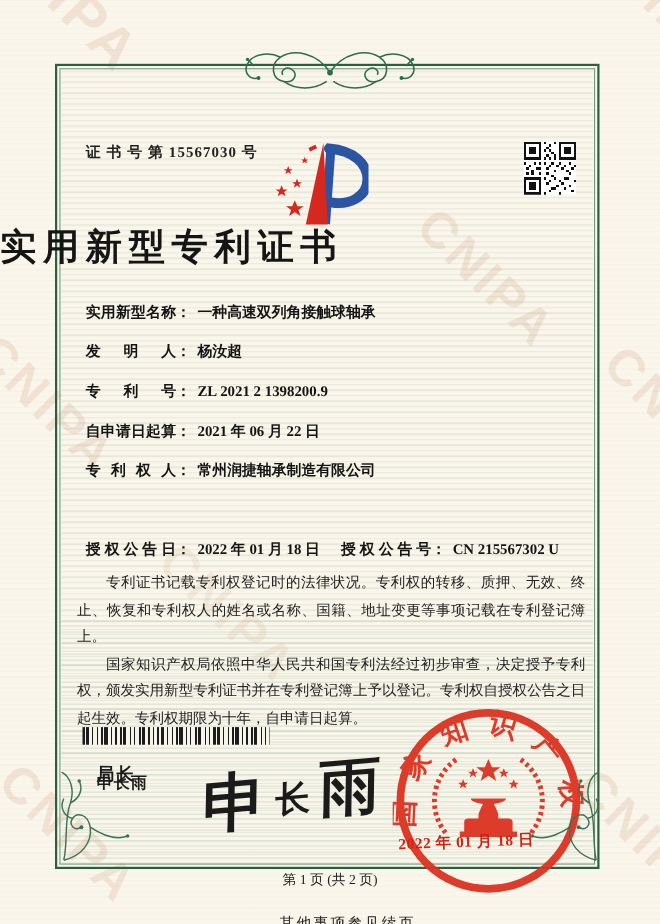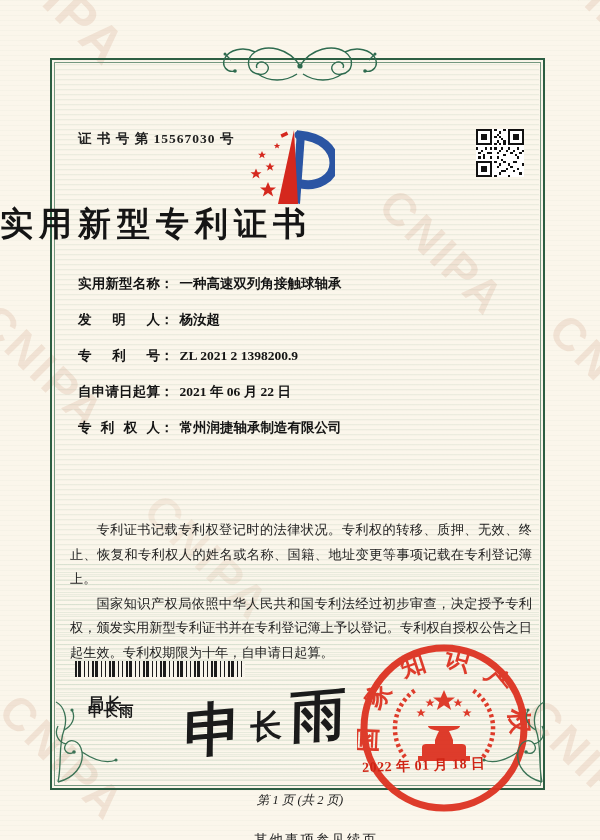--- a/index.html
+++ b/index.html
@@ -47,21 +47,21 @@
   .signature{left:178px;top:646px;width:200px;height:100px;color:#1b1b1b;
          transform:rotate(-5deg) skewX(-6deg);}
   .sig-1{position:absolute;left:6px;top:6px;font-size:58px;font-weight:700;}
   .sig-2{position:absolute;left:72px;top:24px;font-size:32px;font-weight:700;}
   .sig-3{position:absolute;left:112px;top:2px;font-size:56px;font-weight:700;}
   
   .seal{left:357px;top:607px;mix-blend-mode:multiply;opacity:0.95;}
   .seal-date{left:362px;top:722px;width:170px;font-size:14px;font-weight:700;color:#cf2414;
          letter-spacing:0.5px;transform:rotate(-2deg);white-space:nowrap;}
   
-  .page-num{left:0;top:758px;width:100%;text-align:center;font-size:12.5px;color:#222;font-style:italic;}
+  .page-num{left:0;top:758px;width:100%;text-align:center;font-size:12.5px;color:#222;}
   .cont-note{left:16px;top:797px;width:100%;text-align:center;font-size:13.5px;color:#222;
          letter-spacing:2px;}
 </style>
 </head>
 <body>
 
 <div class="page">
 
   <span class="wm" style="left:-30px;top:-35px;font-size:52px;">CNIPA</span>
   <span class="wm" style="left:520px;top:-30px;">CNIPA</span>
@@ -228,20 +228,26 @@
     </div>
     <div class="abs frow" style="top:313px;">
       <span class="flabel">专利号</span><span class="fcolon">：</span><span class="fvalue">ZL 2021 2 1398200.9</span>
     </div>
     <div class="abs frow" style="top:349px;">
       <span class="flabel">自申请日起算</span><span class="fcolon">：</span><span class="fvalue">2021 年 06 月 22 日</span>
     </div>
     <div class="abs frow" style="top:385px;">
       <span class="flabel">专利权人</span><span class="fcolon">：</span><span class="fvalue">常州润捷轴承制造有限公司</span>
     </div>
+    <div class="abs frow" style="top:457px;">
+      <span class="flabel">授权公告日</span><span class="fcolon">：</span><span class="fvalue">2022 年 01 月 18 日</span>
+      <span class="fgroup2">
+        <span class="flabel">授权公告号</span><span class="fcolon">：</span><span class="fvalue">CN 215567302 U</span>
+      </span>
+    </div>
 
     <div class="abs paras">
       <p>专利证书记载专利权登记时的法律状况。专利权的转移、质押、无效、终止、恢复和专利权人的姓名或名称、国籍、地址变更等事项记载在专利登记簿上。</p>
       <p>国家知识产权局依照中华人民共和国专利法经过初步审查，决定授予专利权，颁发实用新型专利证书并在专利登记簿上予以登记。专利权自授权公告之日起生效。专利权期限为十年，自申请日起算。</p>
     </div>
 
     <div class="abs barcode"></div>
 
     <div class="abs director-label">局长</div>
     <div class="abs director-name">申长雨</div>

